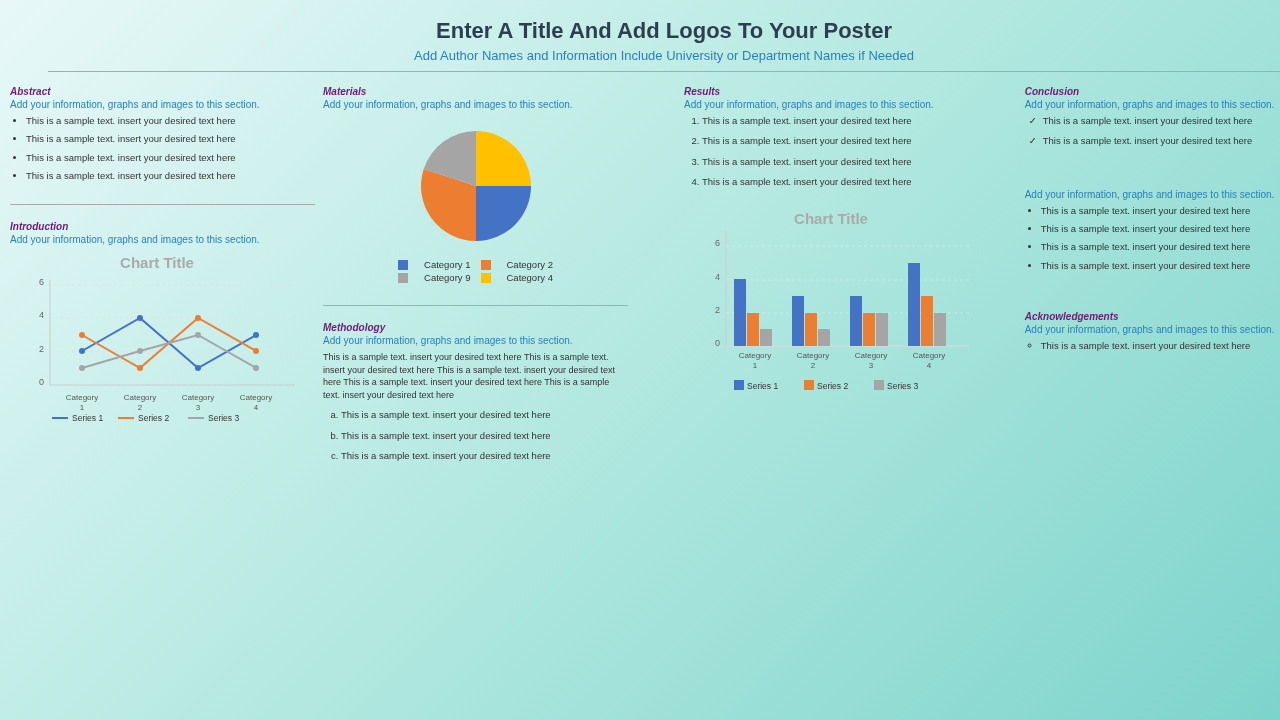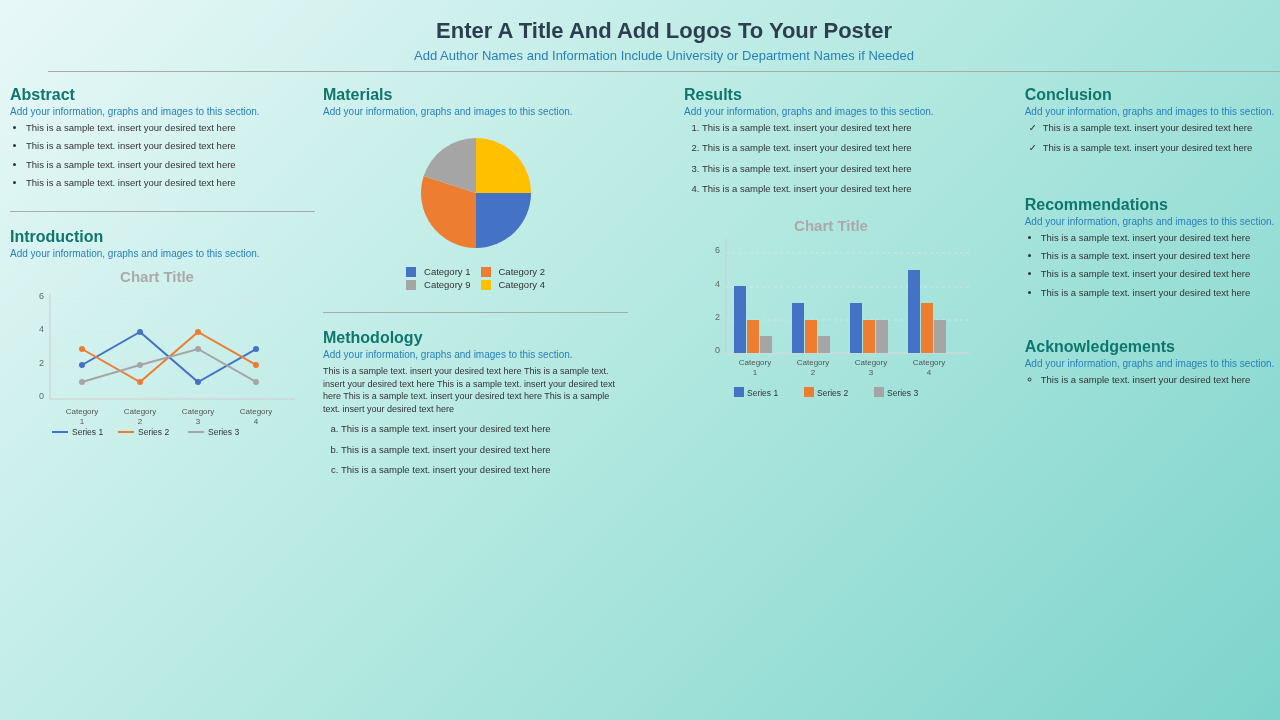--- a/index.html
+++ b/index.html
@@ -33,24 +33,25 @@
       gap: 8px;
       height: calc(720px - 80px);
     }
     .column {
       flex: 1;
       display: flex;
       flex-direction: column;
       gap: 6px;
     }
     .section-title {
-      font-size: 16px;
+      font-size: 10px;
       font-weight: bold;
-      color: #0f766e;
+      color: #701a75;
       margin-bottom: 2px;
+      font-style: italic;
     }
     .section-subtitle {
       font-size: 10px;
       color: #2980b9;
       margin-bottom: 5px;
     }
     .divider {
       border: none;
       border-top: 1px solid #aaa;
       margin: 6px 0;
@@ -129,21 +130,21 @@
       display: grid;
       grid-template-columns: 1fr 1fr;
       gap: 2px 10px;
       margin-top: 8px;
       font-size: 9.5px;
       color: #333;
     }
     .legend-item {
       display: flex;
       align-items: center;
-      gap: 8px;
+      gap: 16px;
     }
     .legend-dot {
       width: 10px;
       height: 10px;
       display: inline-block;
       flex-shrink: 0;
     }
     
     .bar-chart-container {
       position: relative;
@@ -375,21 +376,20 @@
       <div class="section-subtitle">Add your information, graphs and images to this section.</div>
       <ul class="check-list">
         <li>This is a sample text. insert your desired text here</li>
         <li>This is a sample text. insert your desired text here</li>
       </ul>
     </div>
 
     <hr class="divider">
 
     <div class="section-block">
-      <div class="section-title">Recommendations</div>
       <div class="section-subtitle">Add your information, graphs and images to this section.</div>
       <ul class="bullet-list">
         <li>This is a sample text. insert your desired text here</li>
         <li>This is a sample text. insert your desired text here</li>
         <li>This is a sample text. insert your desired text here</li>
         <li>This is a sample text. insert your desired text here</li>
       </ul>
     </div>
 
     <hr class="divider">

